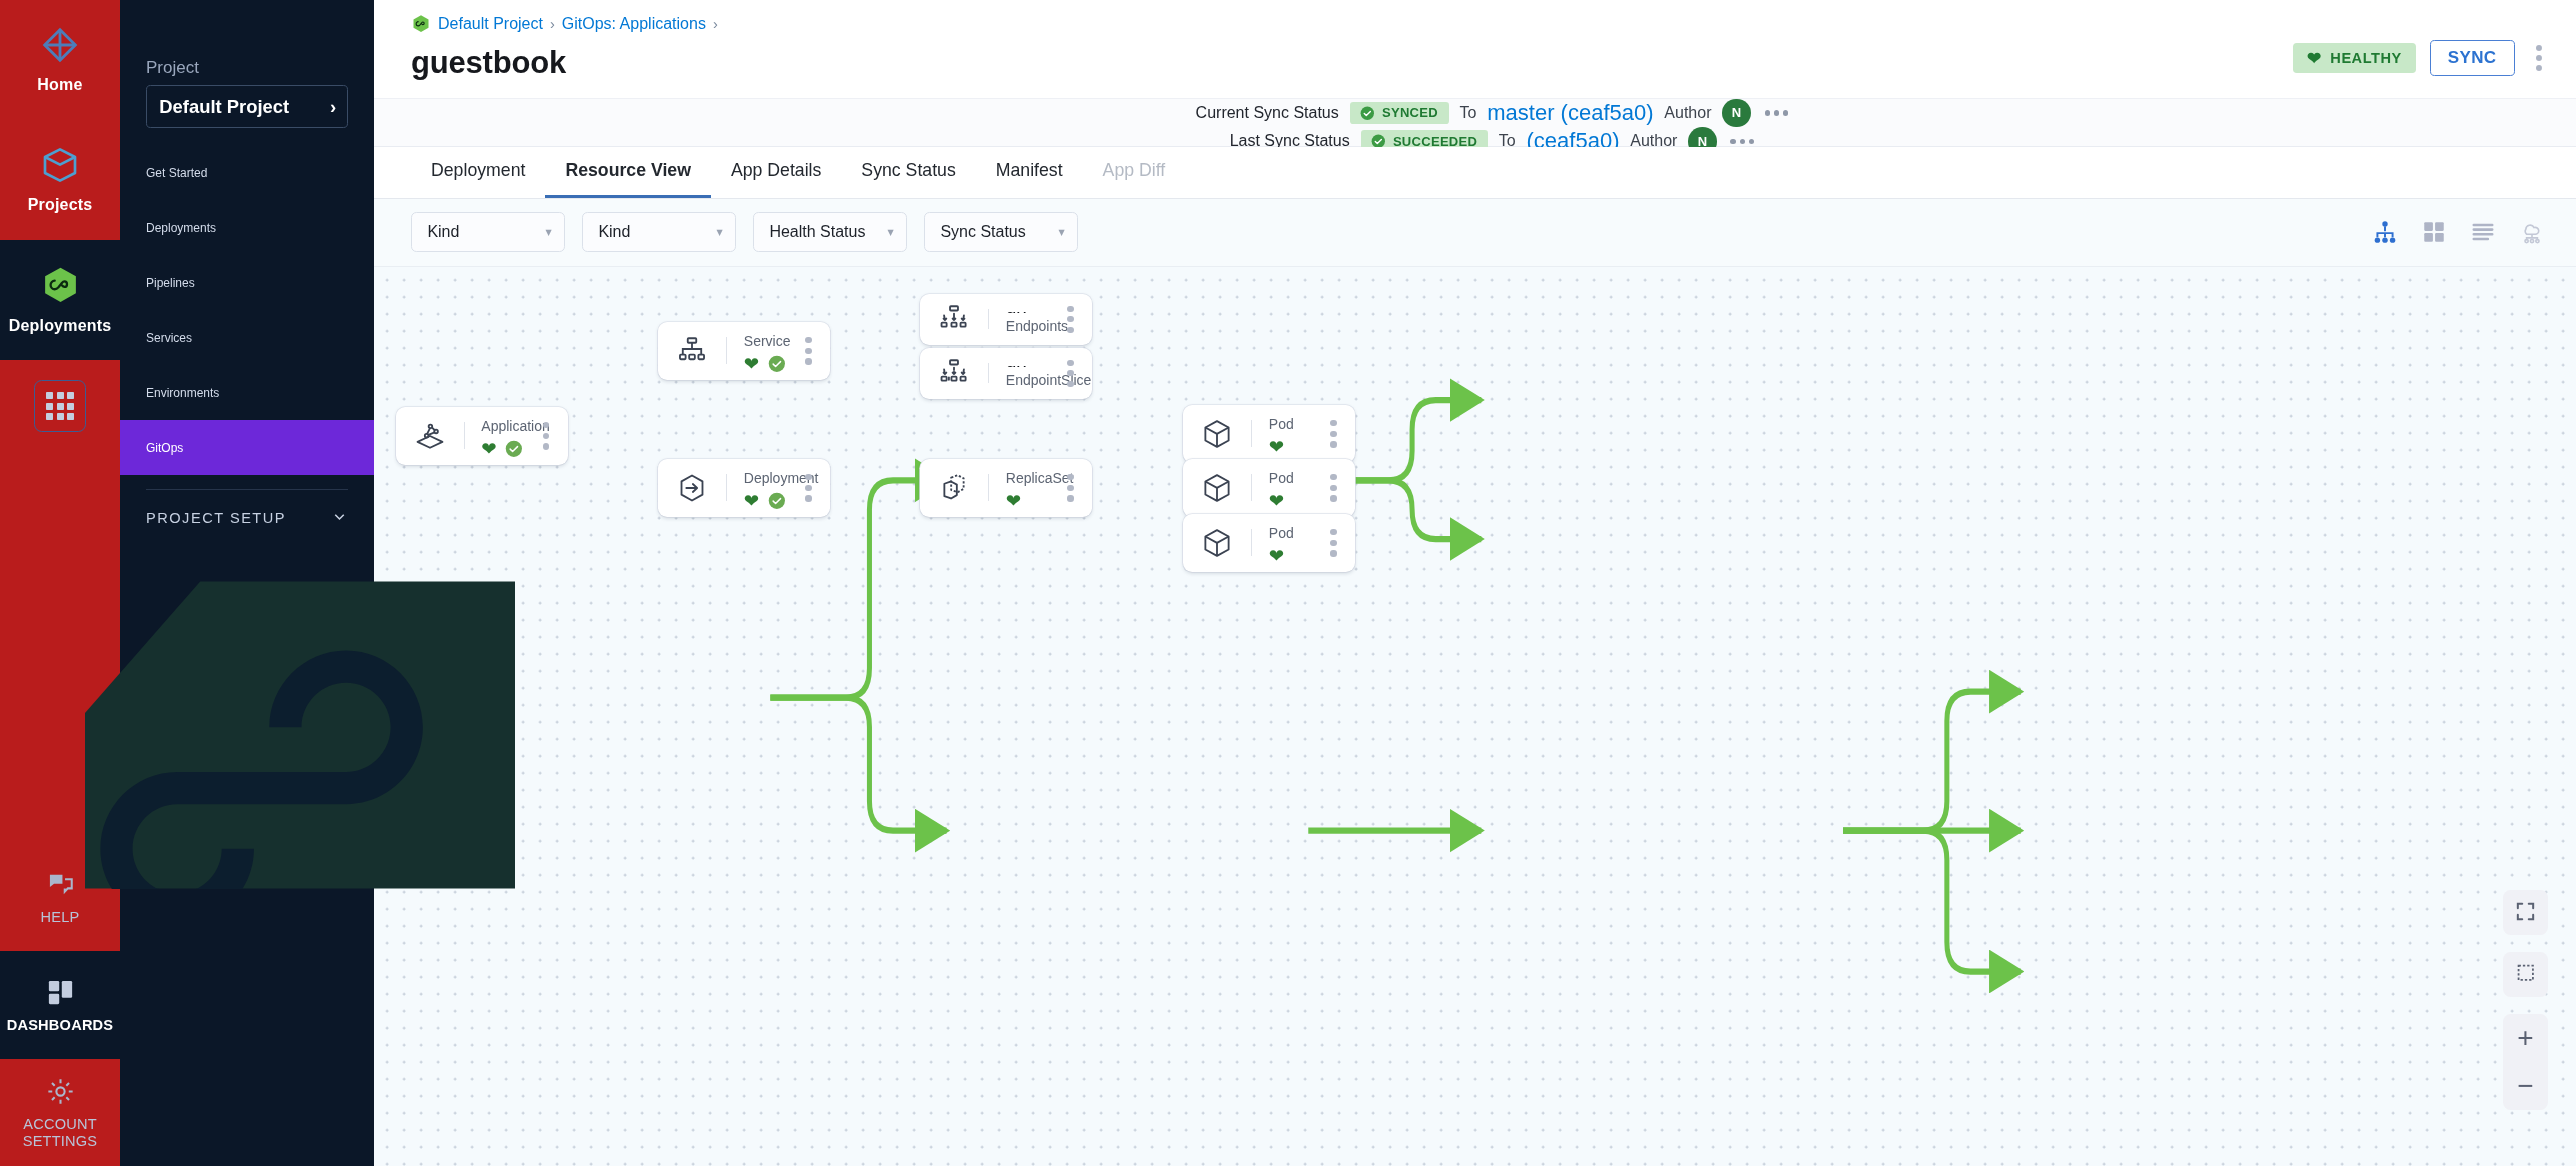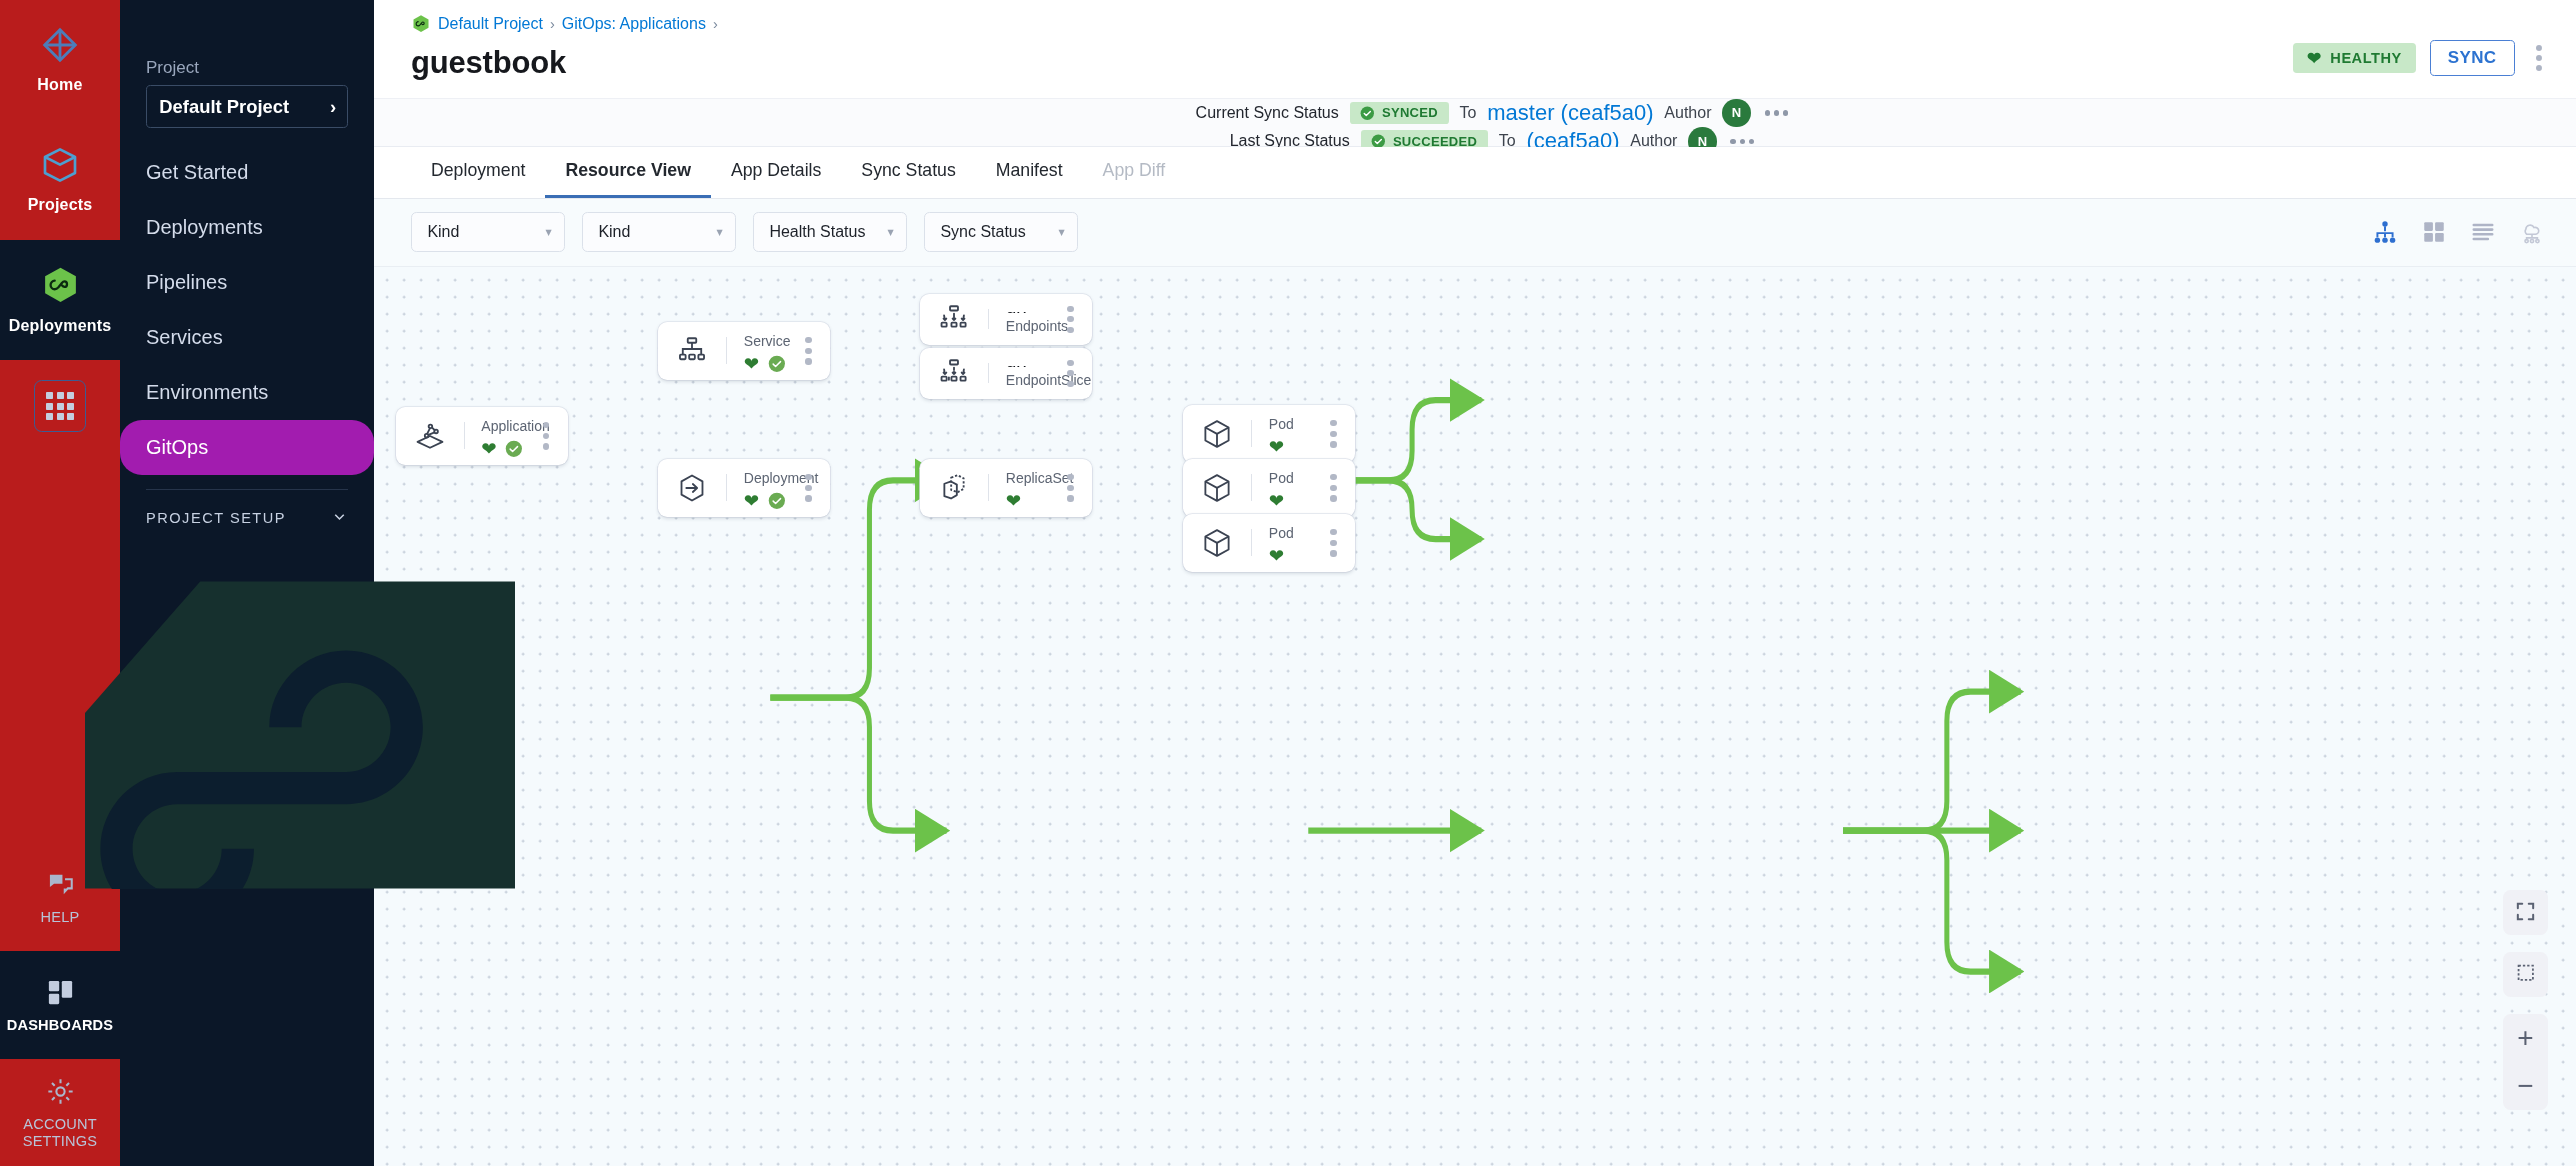--- a/index.html
+++ b/index.html
@@ -64,23 +64,23 @@
     margin: 0 26px; height: 43px;
     border: 0.8px solid #3a4c66; border-radius: 4.6px;
     display: flex; align-items: center; justify-content: space-between;
     padding: 0 10.8px 0 12.3px; cursor: pointer;
   }
   .project-btn .pname { color: #ffffff; font-size: 18.4px; font-weight: 700; }
   .project-btn .chev { color: #ffffff; font-size: 18.4px; font-weight: 700; }
   .nav-list { margin-top: 17px; }
   .nav-item {
     height: 55px; display: flex; align-items: center;
-    padding-left: 26px; color: #d4dceb; font-size: 20px; cursor: pointer; text-align: center;
-  }
-  .nav-item.active { background: #a21caf; color: #ffffff; border-radius: 22px; }
+    padding-left: 26px; color: #d4dceb; font-size: 12px; cursor: pointer; text-align: center;
+  }
+  .nav-item.active { background: #6d28d9; color: #ffffff; }
   .nav-divider { height: 0.8px; background: #26344a; margin: 14px 26px 0 26px; }
   .nav-section {
     height: 57px; display: flex; align-items: center; justify-content: space-between;
     padding: 0 26px; color: #c7d1e2; font-size: 14.6px; letter-spacing: 1.5px; cursor: pointer;
   }
 
   
   .main { flex: 1 1 auto; height: 100%; display: flex; flex-direction: column; background: #ffffff; min-width: 0; }
 
   .topbar {

